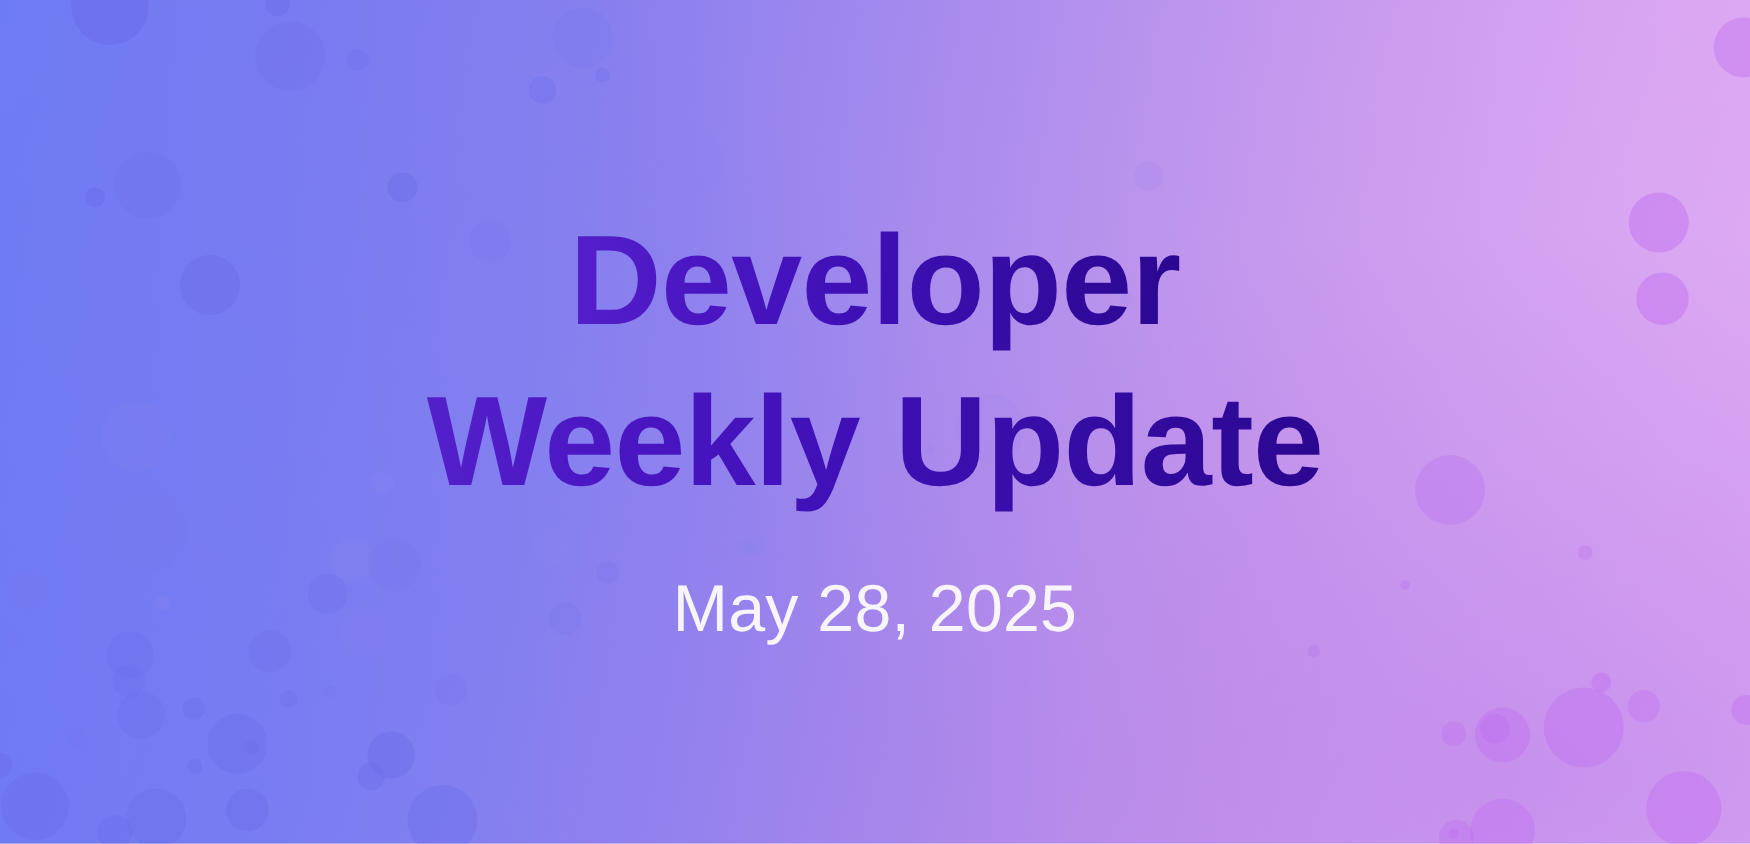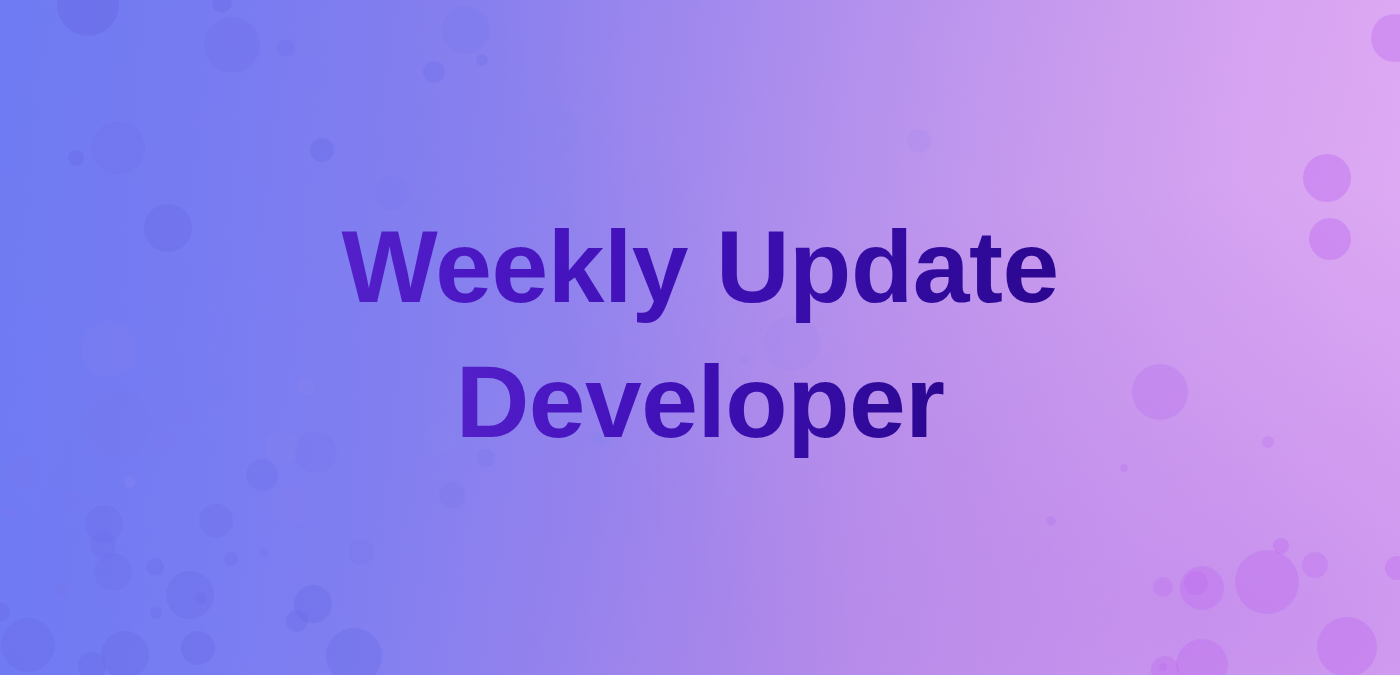--- a/index.html
+++ b/index.html
@@ -177,17 +177,18 @@
       <div class="bubble" style="left: 1317px; top: 617px; width: 60px; height: 60px; background: rgb(192, 110, 240); opacity: 0.42;"></div>
       <div class="bubble" style="left: 1176px; top: 639px; width: 52px; height: 52px; background: rgb(192, 110, 240); opacity: 0.4;"></div>
       <div class="bubble" style="left: 1151px; top: 656px; width: 28px; height: 28px; background: rgb(192, 110, 240); opacity: 0.38;"></div>
       <div class="bubble" style="left: 1159px; top: 663px; width: 8px; height: 8px; background: rgb(192, 110, 240); opacity: 0.4;"></div>
       <div class="bubble" style="left: 1385px; top: 556px; width: 24px; height: 24px; background: rgb(192, 110, 240); opacity: 0.38;"></div>
       <div class="bubble" style="left: 1262px; top: 436px; width: 12px; height: 12px; background: rgb(187, 111, 238); opacity: 0.3;"></div>
       <div class="bubble" style="left: 1046px; top: 516px; width: 10px; height: 10px; background: rgb(176, 106, 232); opacity: 0.26;"></div>
     </div>
 
   <div id="content">
+    <h1 class="headline">Developer</h1>
     <h1 class="headline headline-line2">Weekly Update</h1>
-    <h1 class="headline">Developer</h1>
+    <div class="subtitle">May 28, 2025</div>
   </div>
 
 </div>
 
 </body></html>

